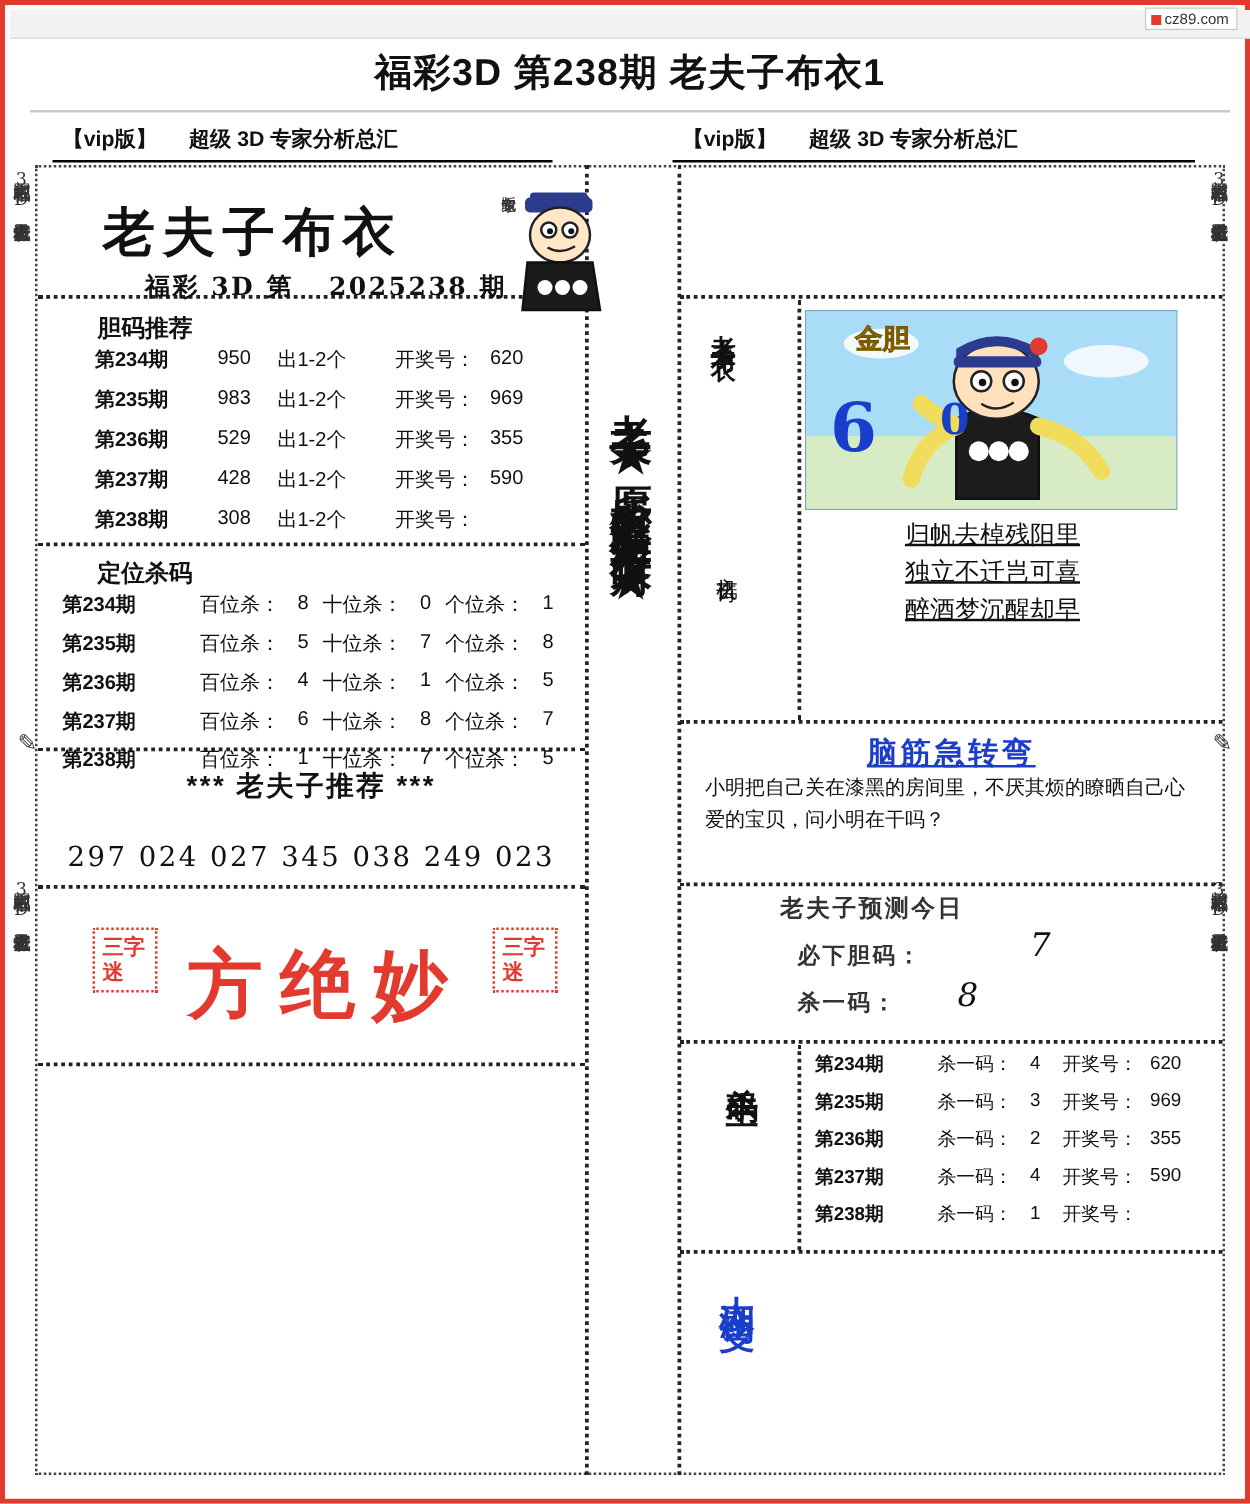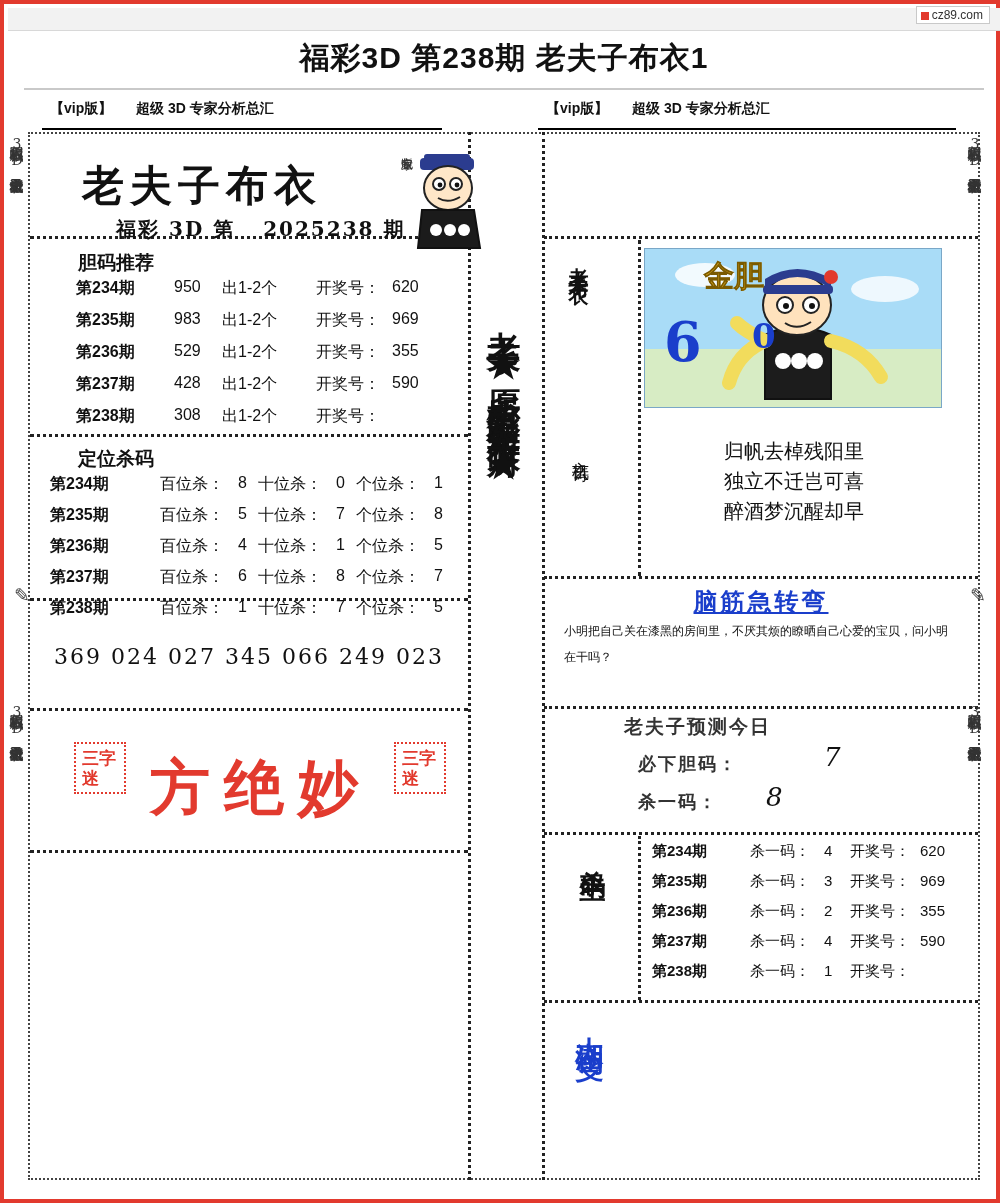--- a/index.html
+++ b/index.html
@@ -32,21 +32,21 @@
   .title{
     position:absolute;left:0;top:34px;width:1000px;
     text-align:center;font-size:30px;font-weight:bold;color:#111;
     letter-spacing:1px;
   }
   .titlerule{
     position:absolute;left:20px;top:84px;width:960px;height:2px;background:#c9c9c9;
   }
   
   .viprow{position:absolute;top:96px;left:24px;width:952px;height:30px;}
-  .vipblock{position:absolute;top:0;font-size:14px;font-weight:bold;color:#111;white-space:nowrap;}
+  .vipblock{position:absolute;top:0;font-size:17px;font-weight:bold;color:#111;white-space:nowrap;}
   .vipblock .tag{font-weight:bold;}
   .vipline{position:absolute;height:2px;background:#000;}
   
   .frame{
     position:absolute;left:24px;top:128px;width:952px;height:1048px;
     border:2px dotted #444;box-sizing:border-box;
   }
   
   .dotv{position:absolute;border-left:3px dotted #222;}
   .doth{position:absolute;border-top:3px dotted #222;}
@@ -69,40 +69,39 @@
   .sec h3{margin:2px;font-size:19px;font-weight:bold;color:#111;}
   .rowline{font-size:16px;color:#111;white-space:nowrap;}
   .rowline .qi{font-weight:bold;}
   
   .cartoon{
     position:absolute;background:linear-gradient(#9fd8f6 0%, #bfe6fb 55%, #d9eec9 55%, #cfe8bd 100%);
     border:1px solid #7aa7c7;
     overflow:hidden;
   }
   .gold-dan{
-    position:absolute;font-size:30px;font-weight:bold;color:#d4a017;
+    position:absolute;font-size:22px;font-weight:bold;color:#d4a017;
     -webkit-text-stroke:0.6px #7a5a00;
     font-family:"DejaVu Serif",serif;
-    margin-left:20px;
   }
   .bigdigit{
     position:absolute;font-size:54px;font-weight:bold;color:#1a3ecb;
     font-family:"DejaVu Serif",serif;
   }
   .poem{
     position:absolute;font-size:20px;color:#111;line-height:30px;text-align:center;
     font-family:"DejaVu Serif","Liberation Serif",serif;
   }
   .naojin{
     position:absolute;font-size:24px;font-weight:bold;color:#1a3ecb;letter-spacing:3px;
     font-family:"DejaVu Serif",serif;text-align:center;width:100%;
     text-decoration:underline;
   }
   .riddle{
-    position:absolute;font-size:12px;color:#111;line-height:26px;
+    position:absolute;font-size:16px;color:#111;line-height:26px;
   }
   .predict-title{
     position:absolute;font-size:19px;font-weight:bold;color:#333;letter-spacing:2px;
     font-family:Liberation Sans, sans-serif;
   }
   .hand{
     position:absolute;font-size:26px;color:#111;font-family:"DejaVu Serif",serif;font-style:italic;
   }
   
   .rec-title{
@@ -311,21 +310,22 @@
       <span style="position:absolute;left:110px;">百位杀：</span>
       <span style="position:absolute;left:188px;">1</span>
       <span style="position:absolute;left:208px;">十位杀：</span>
       <span style="position:absolute;left:286px;">7</span>
       <span style="position:absolute;left:306px;">个位杀：</span>
       <span style="position:absolute;left:384px;">5</span>
     </div>
   </div>
 
   <div style="position:absolute;left:26px;top:610px;width:438px;">
-    <div class="rec-nums" style="position:relative;top:30px;">369  024  027  345  066  249  023</div>
+    <div class="rec-title" style="position:relative;top:0;">*** 老夫子推荐 ***</div>
+    <div class="rec-nums" style="position:relative;top:30px;">297  024  027  345  038  249  023</div>
   </div>
 
   <div class="sanzi" style="left:70px;top:738px;width:36px;">三字迷</div>
   <div class="sanzi" style="left:390px;top:738px;width:36px;">三字迷</div>
   <div class="fangjuemiao" style="left:146px;top:744px;">方绝妙</div>
 
   <div class="bigvert" style="left:478px;top:300px;height:860px;">老夫子★愿所有彩民新年发大财★</div>
 
   <div class="lfz-vert" style="left:562px;top:248px;height:180px;">老夫子布衣Ⅰ</div>
   <div class="xuanji" style="left:566px;top:444px;height:110px;">玄机诗</div>
@@ -354,21 +354,21 @@
       <circle cx="166" cy="56" r="8" fill="#fff" stroke="#222" stroke-width="2"></circle>
       <circle cx="141" cy="57" r="3" fill="#111"></circle>
       <circle cx="167" cy="57" r="3" fill="#111"></circle>
       <path d="M140 74 Q152 82 166 73" stroke="#222" stroke-width="2" fill="none"></path>
     </svg>
   </div>
   <div class="gold-dan" style="left:680px;top:252px;">金胆</div>
   <div class="bigdigit" style="left:660px;top:306px;">6</div>
   <div class="bigdigit" style="left:748px;top:312px;font-size:34px;">0</div>
 
-  <div class="poem" style="left:640px;top:432px;width:300px;">
+  <div class="poem" style="left:640px;top:408px;width:300px;text-decoration:underline;">
     <div>归帆去棹残阳里</div>
     <div>独立不迁岂可喜</div>
     <div>醉酒梦沉醒却早</div>
   </div>
 
   <div style="position:absolute;left:540px;top:582px;width:434px;">
     <div class="naojin" style="position:relative;">脑筋急转弯</div>
   </div>
   <div class="riddle" style="left:560px;top:614px;width:392px;">小明把自己关在漆黑的房间里，不厌其烦的瞭晒自己心爱的宝贝，问小明在干吗？</div>
 

